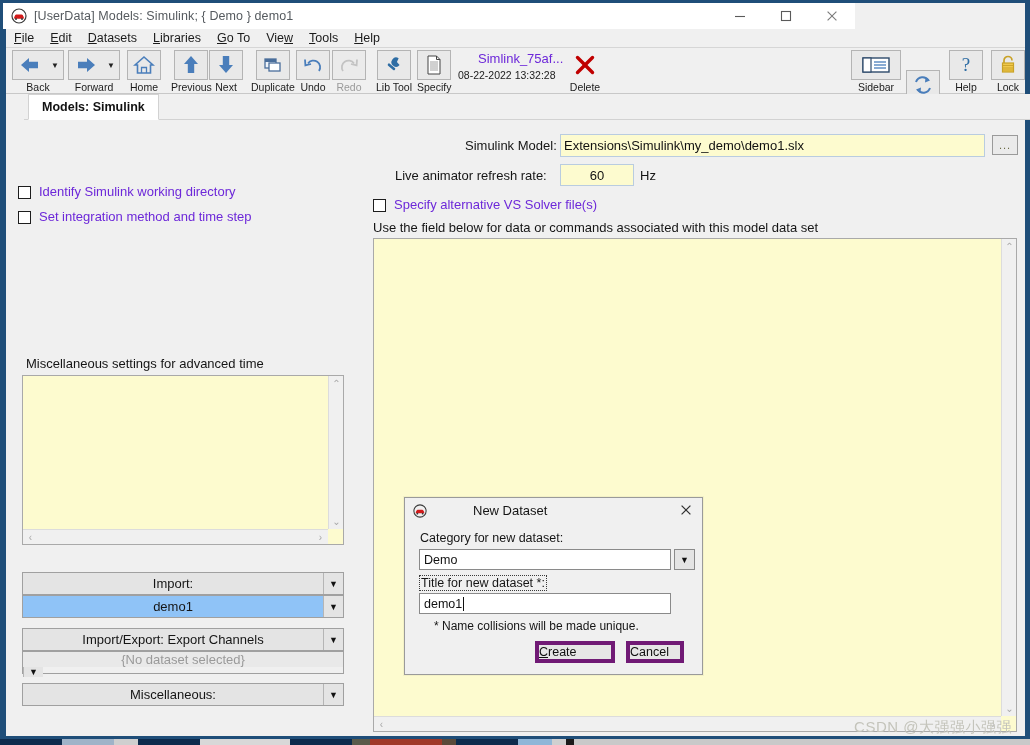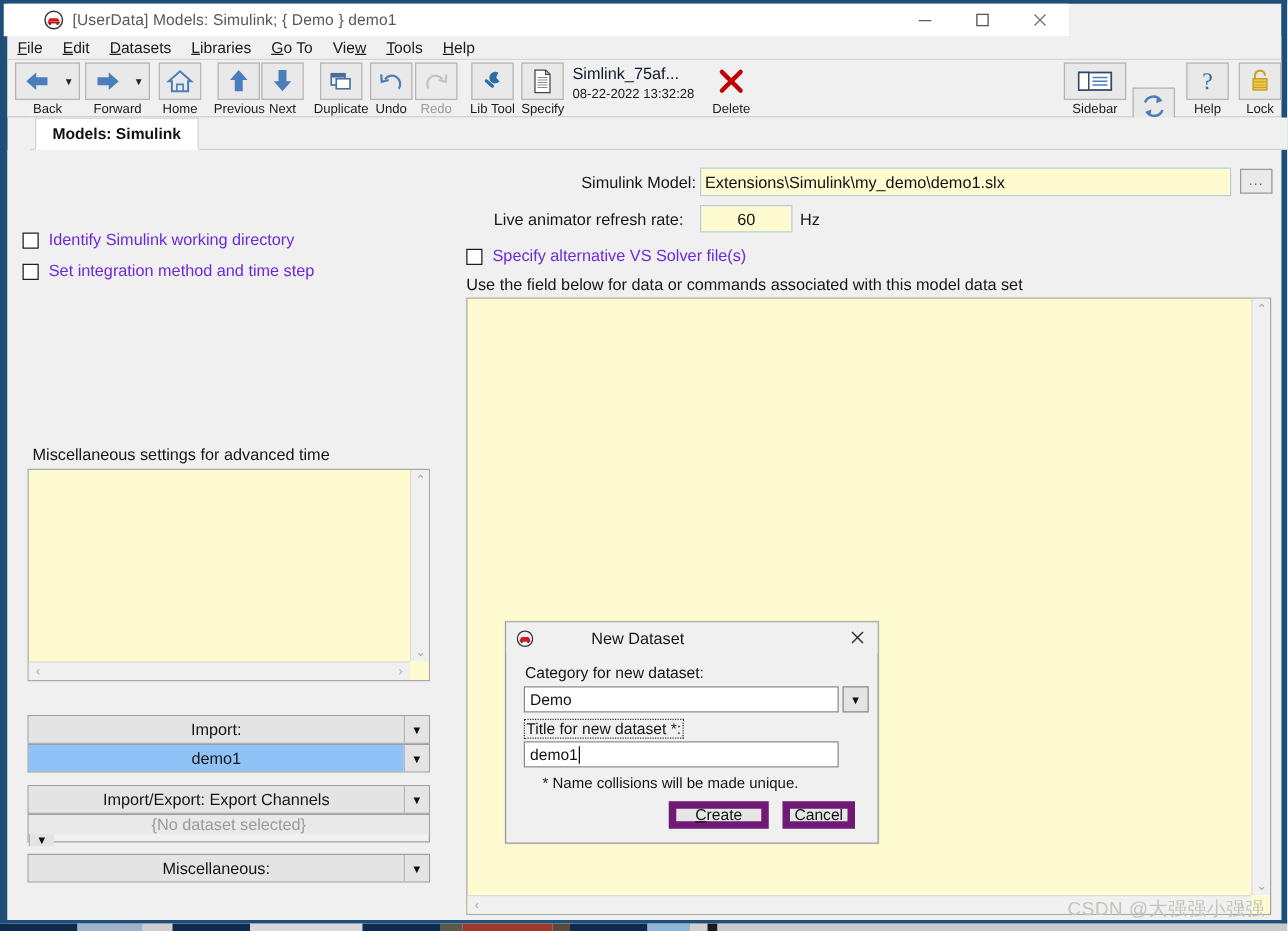--- a/index.html
+++ b/index.html
@@ -32,21 +32,21 @@
   }
   .win-frame-bottom {
     position: absolute; left: 0; top: 736px; width: 1030px; height: 3px;
     background: #1f4e79;
   }
 
   
   .titlebar {
     position: absolute; left: 3px; top: 3px; width: 852px; height: 26px;
     background: #ffffff;
-    display: flex; align-items: center; padding-left: 24px;
+    display: flex; align-items: center;
   }
   .app-icon {
     width: 16px; height: 16px; margin-left: 8px; margin-right: 7px;
     flex: 0 0 auto;
   }
   .title-text {
     font-size: 12.5px; color: #555a5f; letter-spacing: .1px;
     white-space: nowrap;
   }
   .win-btns { margin-left: auto; display: flex; height: 26px; }
@@ -96,21 +96,21 @@
   .tb-arrowbox .main { flex: 1; display: flex; align-items: center; justify-content: center; }
   .tb-arrowbox .drop {
     width: 16px; display: flex; align-items: center; justify-content: center;
     font-size: 8px; color: #222;
   }
 
   .parsinfo {
     position: absolute; left: 452px; top: 4px;
     line-height: 1.15;
   }
-  .parsinfo .pname { font-size: 13px; color: #0f172a; }
+  .parsinfo .pname { font-size: 13px; color: #6d28d9; margin-left: 20px; }
   .parsinfo .pdate { font-size: 10.5px; color: #1b1b1b; margin-top: 2px; }
 
   
   .tabstrip {
     position: absolute; left: 6px; top: 94px; width: 1019px; height: 26px;
     background: #f0f0f0;
     border-bottom: 1px solid #d2d2d2;
     margin-left: 18px;
   }
   .tab {
@@ -224,22 +224,22 @@
     display: flex; align-items: center;
   }
   .dlg-combo-arrow {
     position: absolute; width: 21px; height: 21px;
     background: #e4e4e4; border: 1px solid #8a8a8a;
     display: flex; align-items: center; justify-content: center;
     font-size: 9px; color: #111;
   }
   .dlg-btn {
     position: absolute; height: 22px;
-    background: #e6e6e6; border: 6px solid #701a75;
-    display: flex; align-items: center; justify-content: center;
+    background: #e6e6e6; border: 4px solid #701a75;
+    display: flex; align-items: center; 
     font-size: 12.5px; color: #111;
   }
   .dlg-btn u { text-decoration: underline; }
   .dlg-note {
     position: absolute; font-size: 12px; color: #151515; white-space: nowrap;
   }
   .caret {
     display: inline-block; width: 1px; height: 14px; background: #111;
     margin-left: 1px; vertical-align: -2px;
   }

